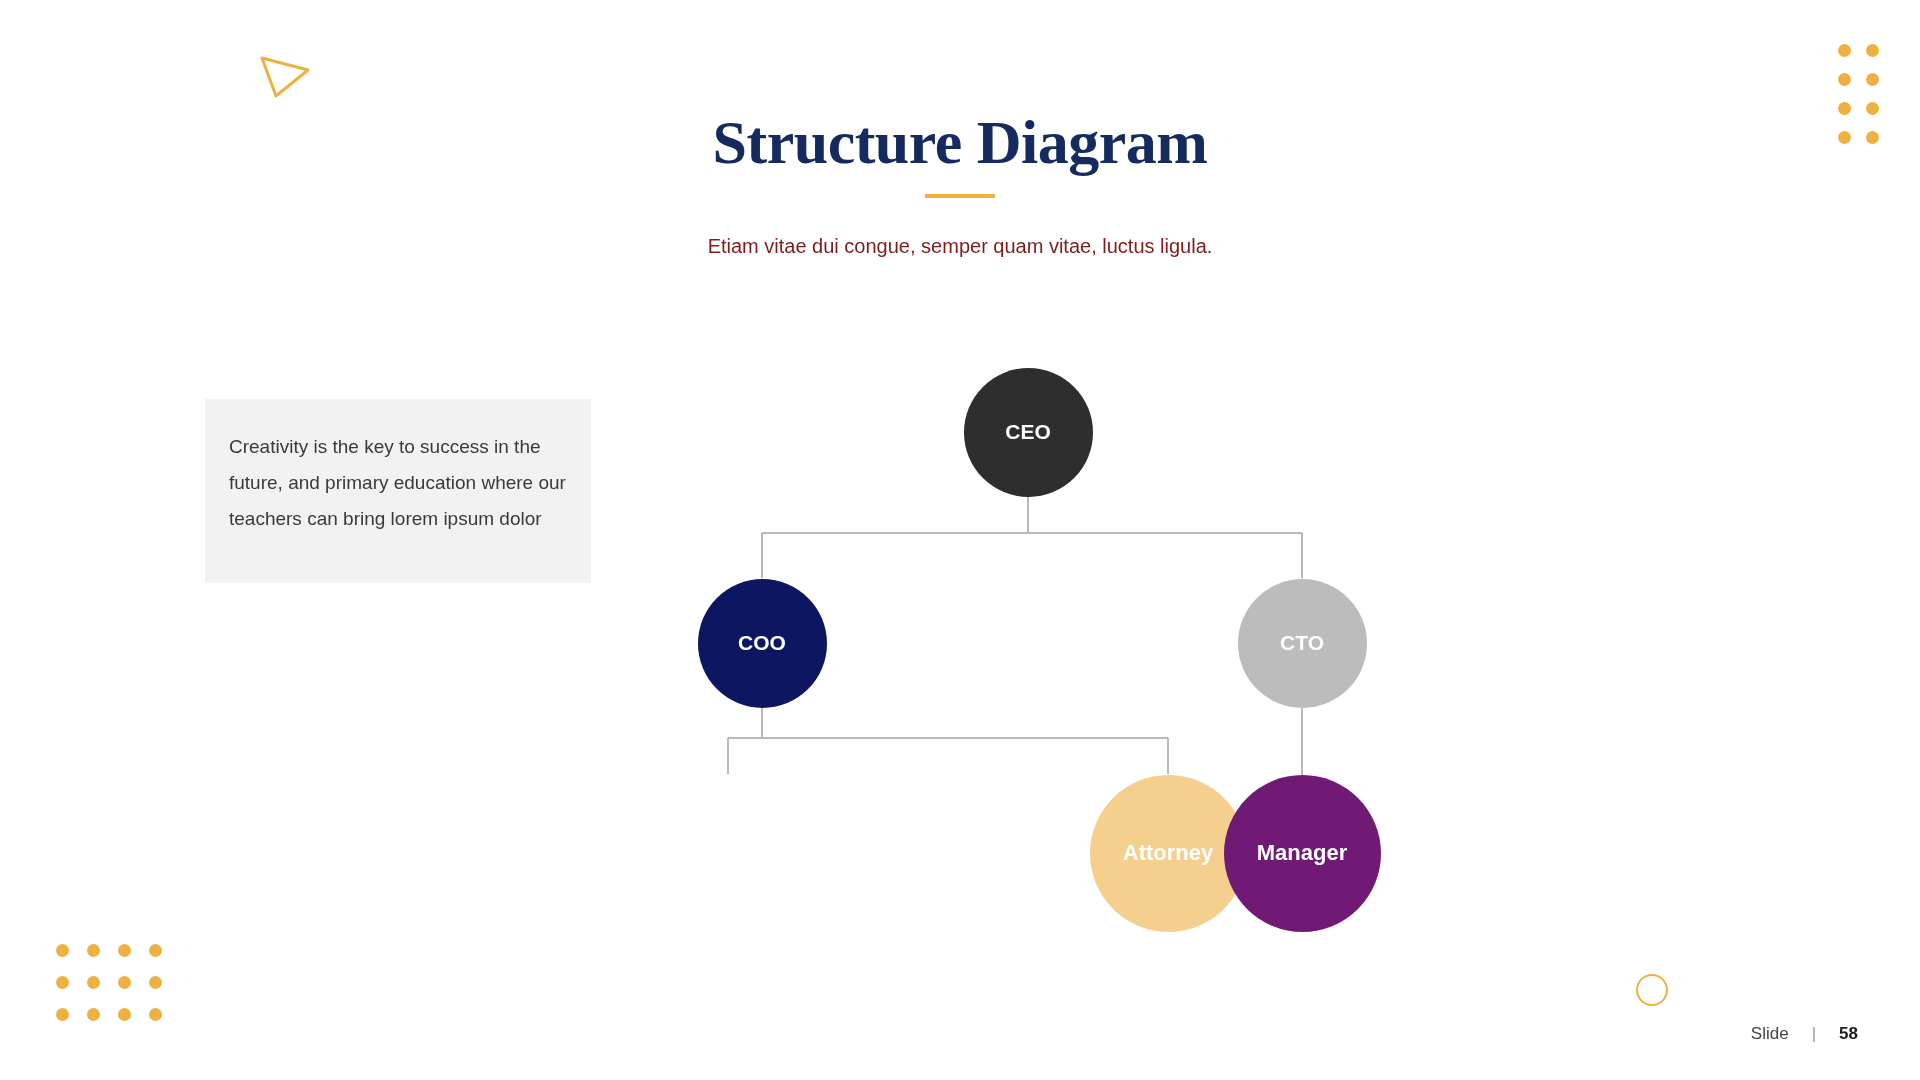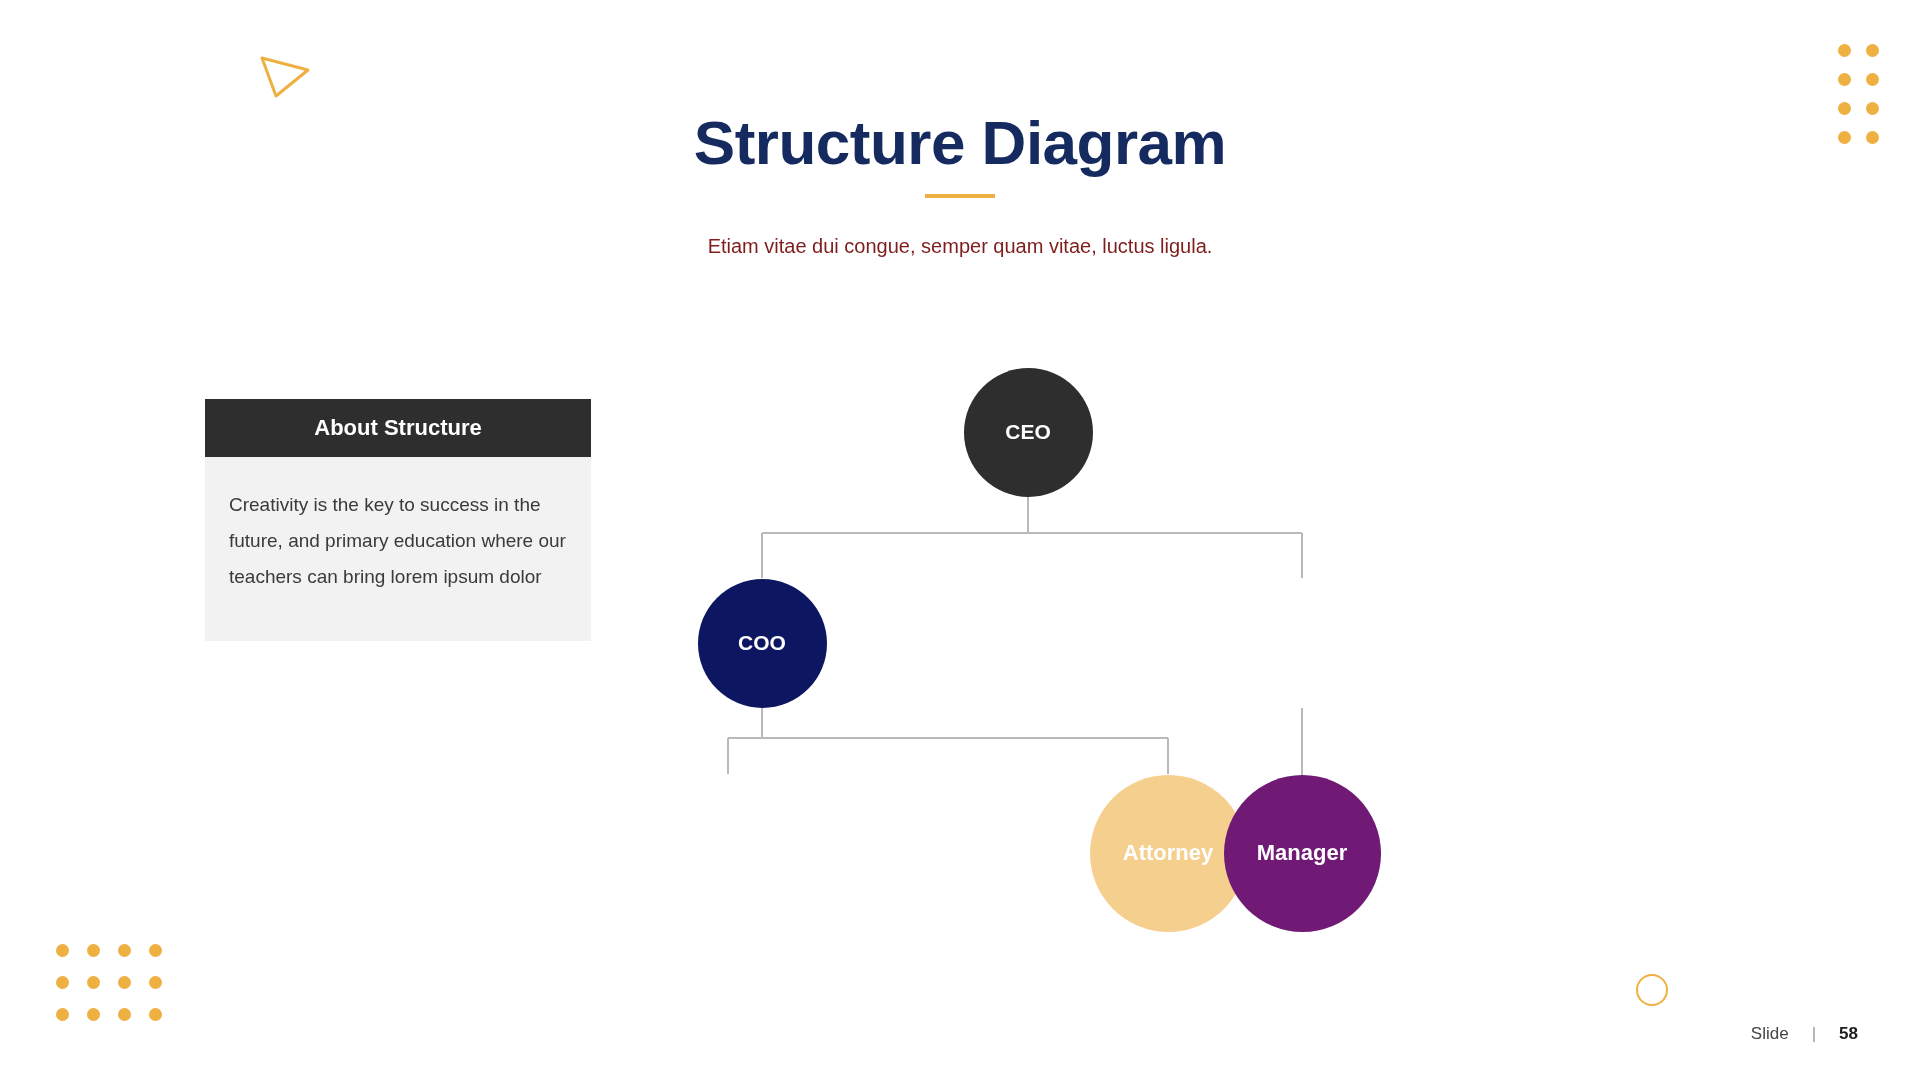--- a/index.html
+++ b/index.html
@@ -23,20 +23,21 @@
   .dotgrid .dot { width:13px; height:13px; border-radius:50%; background:#efb042; }
   #dots-top-right { left:1838px; top:44px; grid-template-columns:repeat(2,28px); grid-auto-rows:29px; }
   #dots-bottom-left { left:56px; top:944px; grid-template-columns:repeat(4,31px); grid-auto-rows:32px; }
 
   
   .title {
     position:absolute; left:0; right:0; top:107px;
     text-align:center;
     font-size:62px; font-weight:bold; letter-spacing:-0.5px;
     color:#152a5e;
+    font-family:Liberation Serif, serif;
   }
   .title-rule {
     position:absolute; left:50%; transform:translateX(-50%); top:194px;
     width:70px; height:4px; background:#efb042;
   }
   .subtitle {
     position:absolute; left:50%; transform:translateX(-50%); top:228px;
     width:520px; text-align:center;
     font-size:20px; line-height:37px; color:#7f1d1d;
   }
@@ -109,40 +110,42 @@
     <span class="dot"></span>
   </div>
 
   <div class="deco-ring"></div>
 
   <div class="title">Structure Diagram</div>
   <div class="title-rule"></div>
   <div class="subtitle">Etiam vitae dui congue, semper quam vitae, luctus ligula.</div>
 
   <div class="info-card">
-    <div class="info-card-header">About Structure</div>
     <div class="info-card-body">Creativity is the key to success in the future, and primary education where our teachers can bring lorem ipsum dolor</div>
   </div>
 
   <div class="chart" id="org-chart">
       <div class="connector v" style="background: rgb(185, 185, 185); left: 431px; top: 156.5px; height: 36.9px;"></div>
       <div class="connector h" style="background: rgb(185, 185, 185); left: 166px; top: 192.4px; width: 540px;"></div>
       <div class="connector v" style="background: rgb(185, 185, 185); left: 165px; top: 193.4px; height: 45.1px;"></div>
       <div class="connector v" style="background: rgb(185, 185, 185); left: 705px; top: 193.4px; height: 45.1px;"></div>
       <div class="connector v" style="background: rgb(185, 185, 185); left: 165px; top: 367.5px; height: 30.15px;"></div>
       <div class="connector h" style="background: rgb(185, 185, 185); left: 132px; top: 396.65px; width: 440px;"></div>
       <div class="connector v" style="background: rgb(185, 185, 185); left: 131px; top: 397.65px; height: 36.85px;"></div>
       <div class="connector v" style="background: rgb(185, 185, 185); left: 571px; top: 397.65px; height: 36.85px;"></div>
       <div class="connector v" style="background: rgb(185, 185, 185); left: 705px; top: 367.5px; height: 67px;"></div>
       <div class="node" style="width: 129px; height: 129px; left: 367.5px; top: 27.5px; background: rgb(46, 46, 46); color: rgb(255, 255, 255); font-size: 21px;">
         <span>CEO</span>
       </div>
       <div class="node" style="width: 129px; height: 129px; left: 101.5px; top: 238.5px; background: rgb(13, 23, 97); color: rgb(255, 255, 255); font-size: 21px;">
         <span>COO</span>
       </div>
+      <div class="node" style="width: 129px; height: 129px; left: 641.5px; top: 238.5px; background: rgb(188, 188, 188); color: rgb(255, 255, 255); font-size: 21px;">
+        <span>CTO</span>
+      </div>
       <div class="node" style="width: 157px; height: 157px; left: 493.5px; top: 434.5px; background: rgb(245, 207, 141); color: rgb(255, 255, 255); font-size: 22px;">
         <span>Attorney</span>
       </div>
       <div class="node" style="width: 157px; height: 157px; left: 627.5px; top: 434.5px; background: #701a75; color: rgb(255, 255, 255); font-size: 22px;">
         <span>Manager</span>
       </div>
     </div>
 
   <div class="footer">
     <span>Slide</span>

